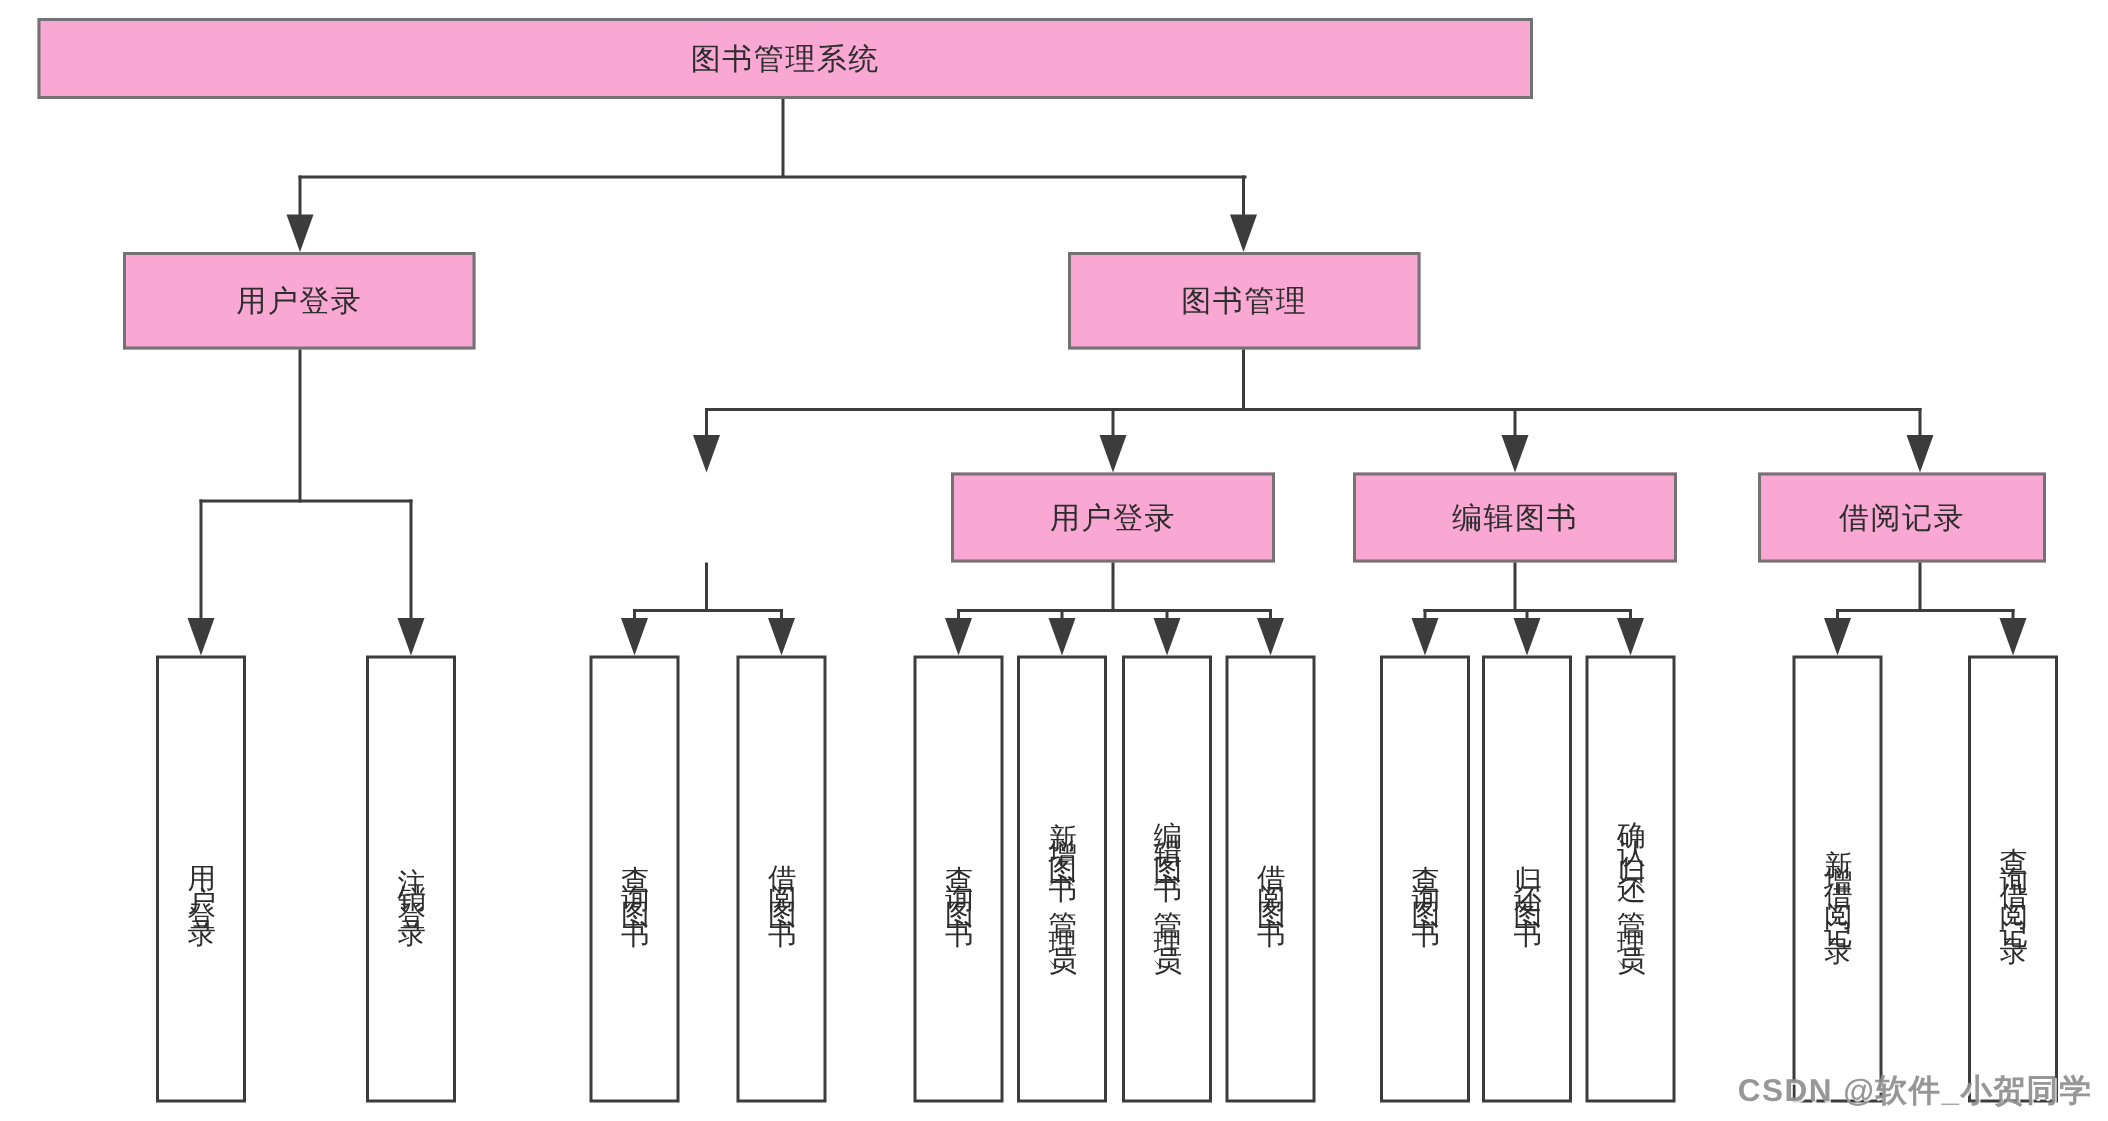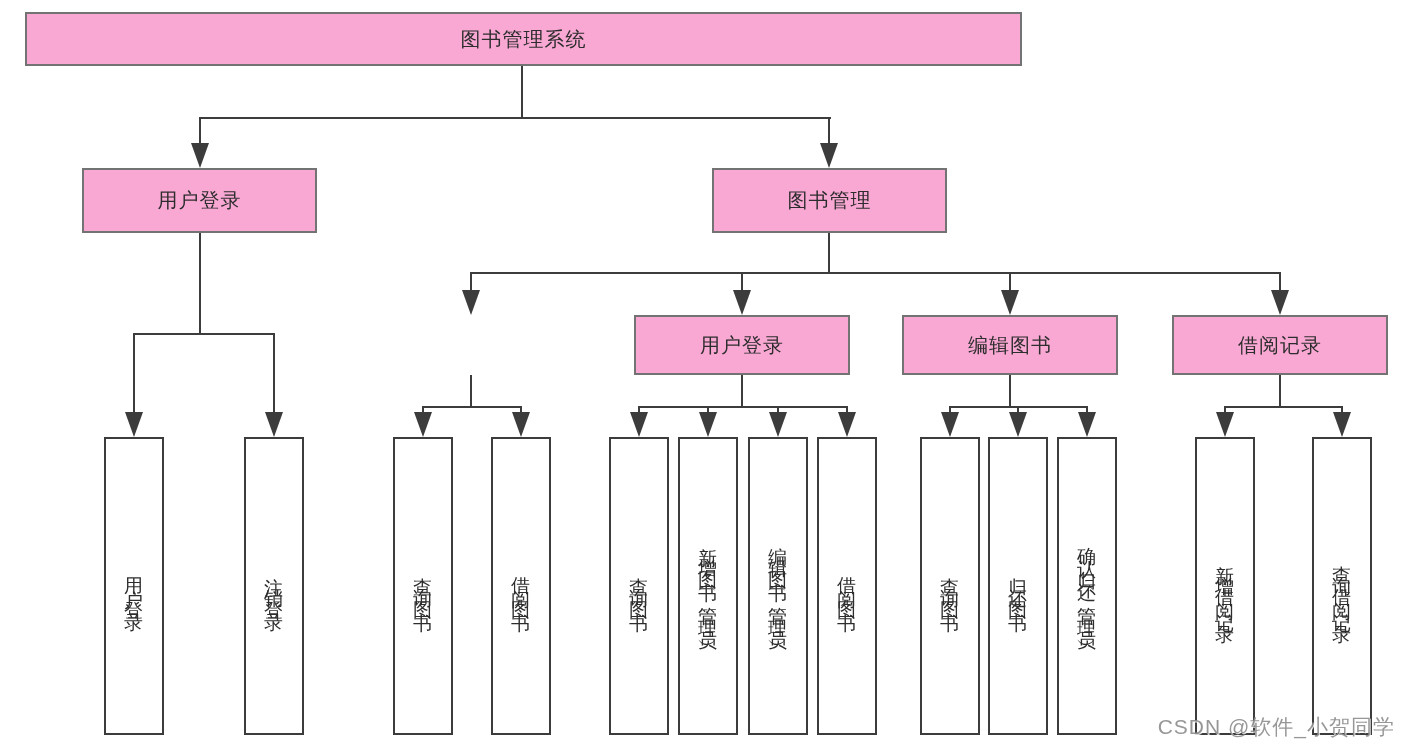--- a/index.html
+++ b/index.html
@@ -27,20 +27,21 @@
   .ahead{
     position:absolute;width:0;height:0;
     border-left:9px solid transparent;border-right:9px solid transparent;
     border-top:25px solid #3c3c3c;
   }
   #watermark{
     position:absolute;right:10px;bottom:6px;
     font-size:21px;color:rgba(140,140,140,0.9);
     text-shadow:1px 1px 0 rgba(255,255,255,0.8);
     letter-spacing:1px;
+    font-weight:bold;
   }
 </style>
 </head>
 <body>
 
 <div id="stage">
 
   <div class="box" style="left:25px;top:12px;width:997px;height:54px;">
     <span>图书管理系统</span>
   </div>
@@ -76,21 +77,21 @@
   <div class="ahead" style="left:1001px;top:290px;"></div>
   <div class="vline" style="left:1279px;top:272px;height:20px;"></div>
   <div class="ahead" style="left:1271px;top:290px;"></div>
 
   <div class="box" style="left:634px;top:315px;width:216px;height:60px;">
     <span>用户登录</span>
   </div>
   <div class="box" style="left:902px;top:315px;width:216px;height:60px;">
     <span>编辑图书</span>
   </div>
-  <div class="box" style="left:1172px;top:315px;width:216px;height:60px;text-align:center;">
+  <div class="box" style="left:1172px;top:315px;width:192px;height:60px;text-align:center;">
     <span>借阅记录</span>
   </div>
 
   <div class="vline" style="left:470px;top:375px;height:33px;"></div>
   <div class="hline" style="left:422px;top:406px;width:100px;"></div>
   <div class="vline" style="left:422px;top:406px;height:8px;"></div>
   <div class="ahead" style="left:414px;top:412px;"></div>
   <div class="vline" style="left:520px;top:406px;height:8px;"></div>
   <div class="ahead" style="left:512px;top:412px;"></div>
 

